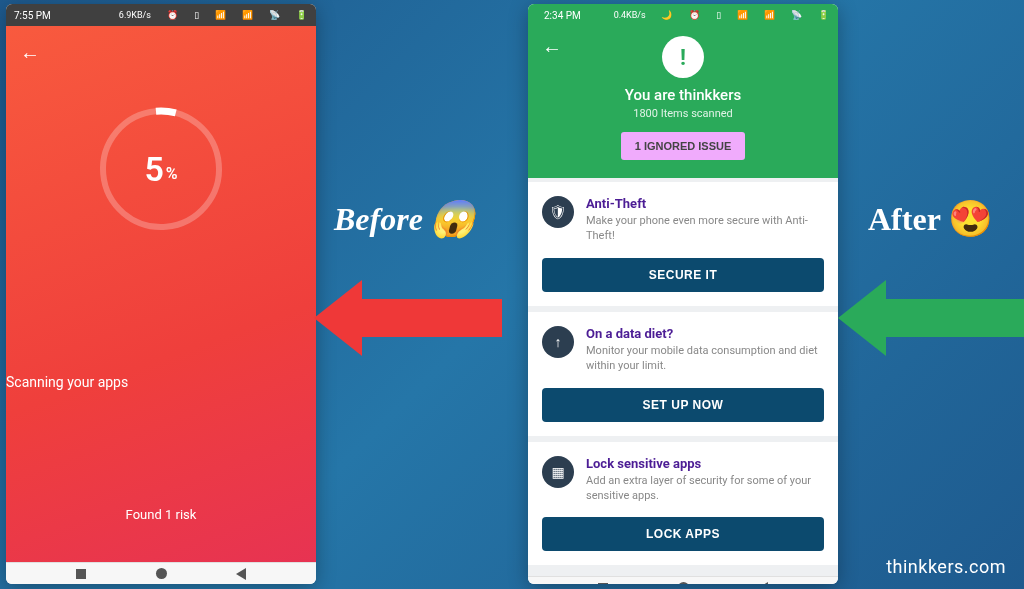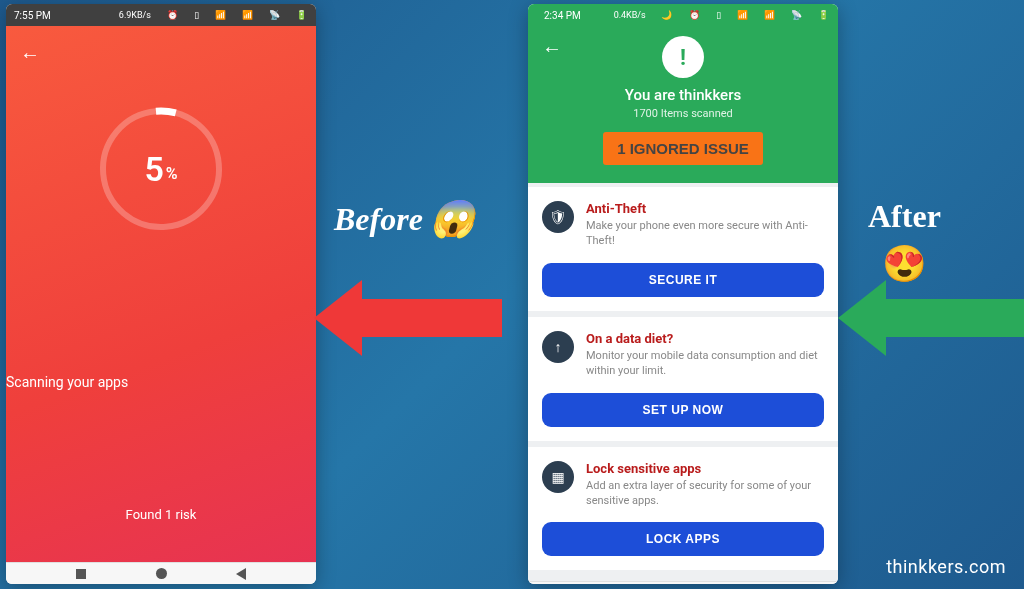--- a/index.html
+++ b/index.html
@@ -114,25 +114,25 @@
     display: flex;
     align-items: center;
     justify-content: center;
     color: #2aaa5a;
     font-size: 22px;
     font-weight: 700;
   }
   .protected-title { font-size: 15px; font-weight: 500; }
   .scanned-sub { font-size: 11px; opacity: 0.85; margin-top: 3px; }
   .ignored-btn {
-    background: #f97316;
+    background: #f0abfc;
     color: #444;
     border: none;
     padding: 8px 14px;
-    font-size: 15px;
+    font-size: 11px;
     font-weight: 700;
     border-radius: 3px;
     margin-top: 12px;
     cursor: pointer;
   }
   .green-body { background: #eef0f2; height: 398px; overflow: hidden; padding-top: 4px; }
   .card {
     background: #fff;
     margin: 0 0 6px 0;
     padding: 14px 14px 14px 14px;
@@ -142,31 +142,31 @@
     width: 32px; height: 32px;
     border-radius: 50%;
     background: #2c3e50;
     display: flex;
     align-items: center;
     justify-content: center;
     color: #fff;
     font-size: 14px;
     flex-shrink: 0;
   }
-  .card-title { font-size: 13px; font-weight: 700; color: #b91c1c; }
+  .card-title { font-size: 13px; font-weight: 700; color: #4c1d95; }
   .card-desc { font-size: 11px; color: #888; line-height: 1.4; margin-top: 2px; }
   .card-btn {
     width: 100%;
-    background: #1d4ed8;
+    background: #0c4a6e;
     color: #fff;
     border: none;
     padding: 10px;
     font-size: 12px;
     font-weight: 700;
-    border-radius: 9px;
+    border-radius: 4px;
     margin-top: 14px;
     cursor: pointer;
     letter-spacing: 0.5px;
   }
 
   
   .nav-bar {
     height: 22px;
     background: #f7f7f7;
     border-top: 1px solid #e0e0e0;
@@ -190,21 +190,21 @@
     position: absolute;
     color: #fff;
     font-family: "Comic Sans MS", "Marker Felt", cursive;
     font-size: 32px;
     font-weight: 700;
     display: flex;
     align-items: center;
     gap: 8px;
   }
   .label-before { top: 198px; left: 334px; font-style: italic; }
-  .label-after { top: 198px; left: 868px; flex-direction: column; }
+  .label-after { top: 198px; left: 868px; }
   .emoji { font-size: 36px; font-family: "Apple Color Emoji","Segoe UI Emoji",sans-serif; }
 
   
   .arrow {
     position: absolute;
     display: flex;
     align-items: center;
   }
   .arrow-red { top: 280px; left: 314px; }
   .arrow-green { top: 280px; left: 838px; }
@@ -288,21 +288,21 @@
       <span>📡</span>
       <span>🔋</span>
     </div>
   </div>
   <div class="green-header">
     <div class="back-btn">←</div>
     <div class="alert-circle">
       <span>!</span>
     </div>
     <div class="protected-title">You are thinkkers</div>
-    <div class="scanned-sub">1700 Items scanned</div>
+    <div class="scanned-sub">1800 Items scanned</div>
     <button class="ignored-btn">1 IGNORED ISSUE</button>
   </div>
   <div class="green-body">
 
     <div class="card">
       <div class="card-head">
         <div class="card-icon">🛡</div>
         <div>
           <div class="card-title">Anti-Theft</div>
           <div class="card-desc">Make your phone even more secure with Anti-Theft!</div>

